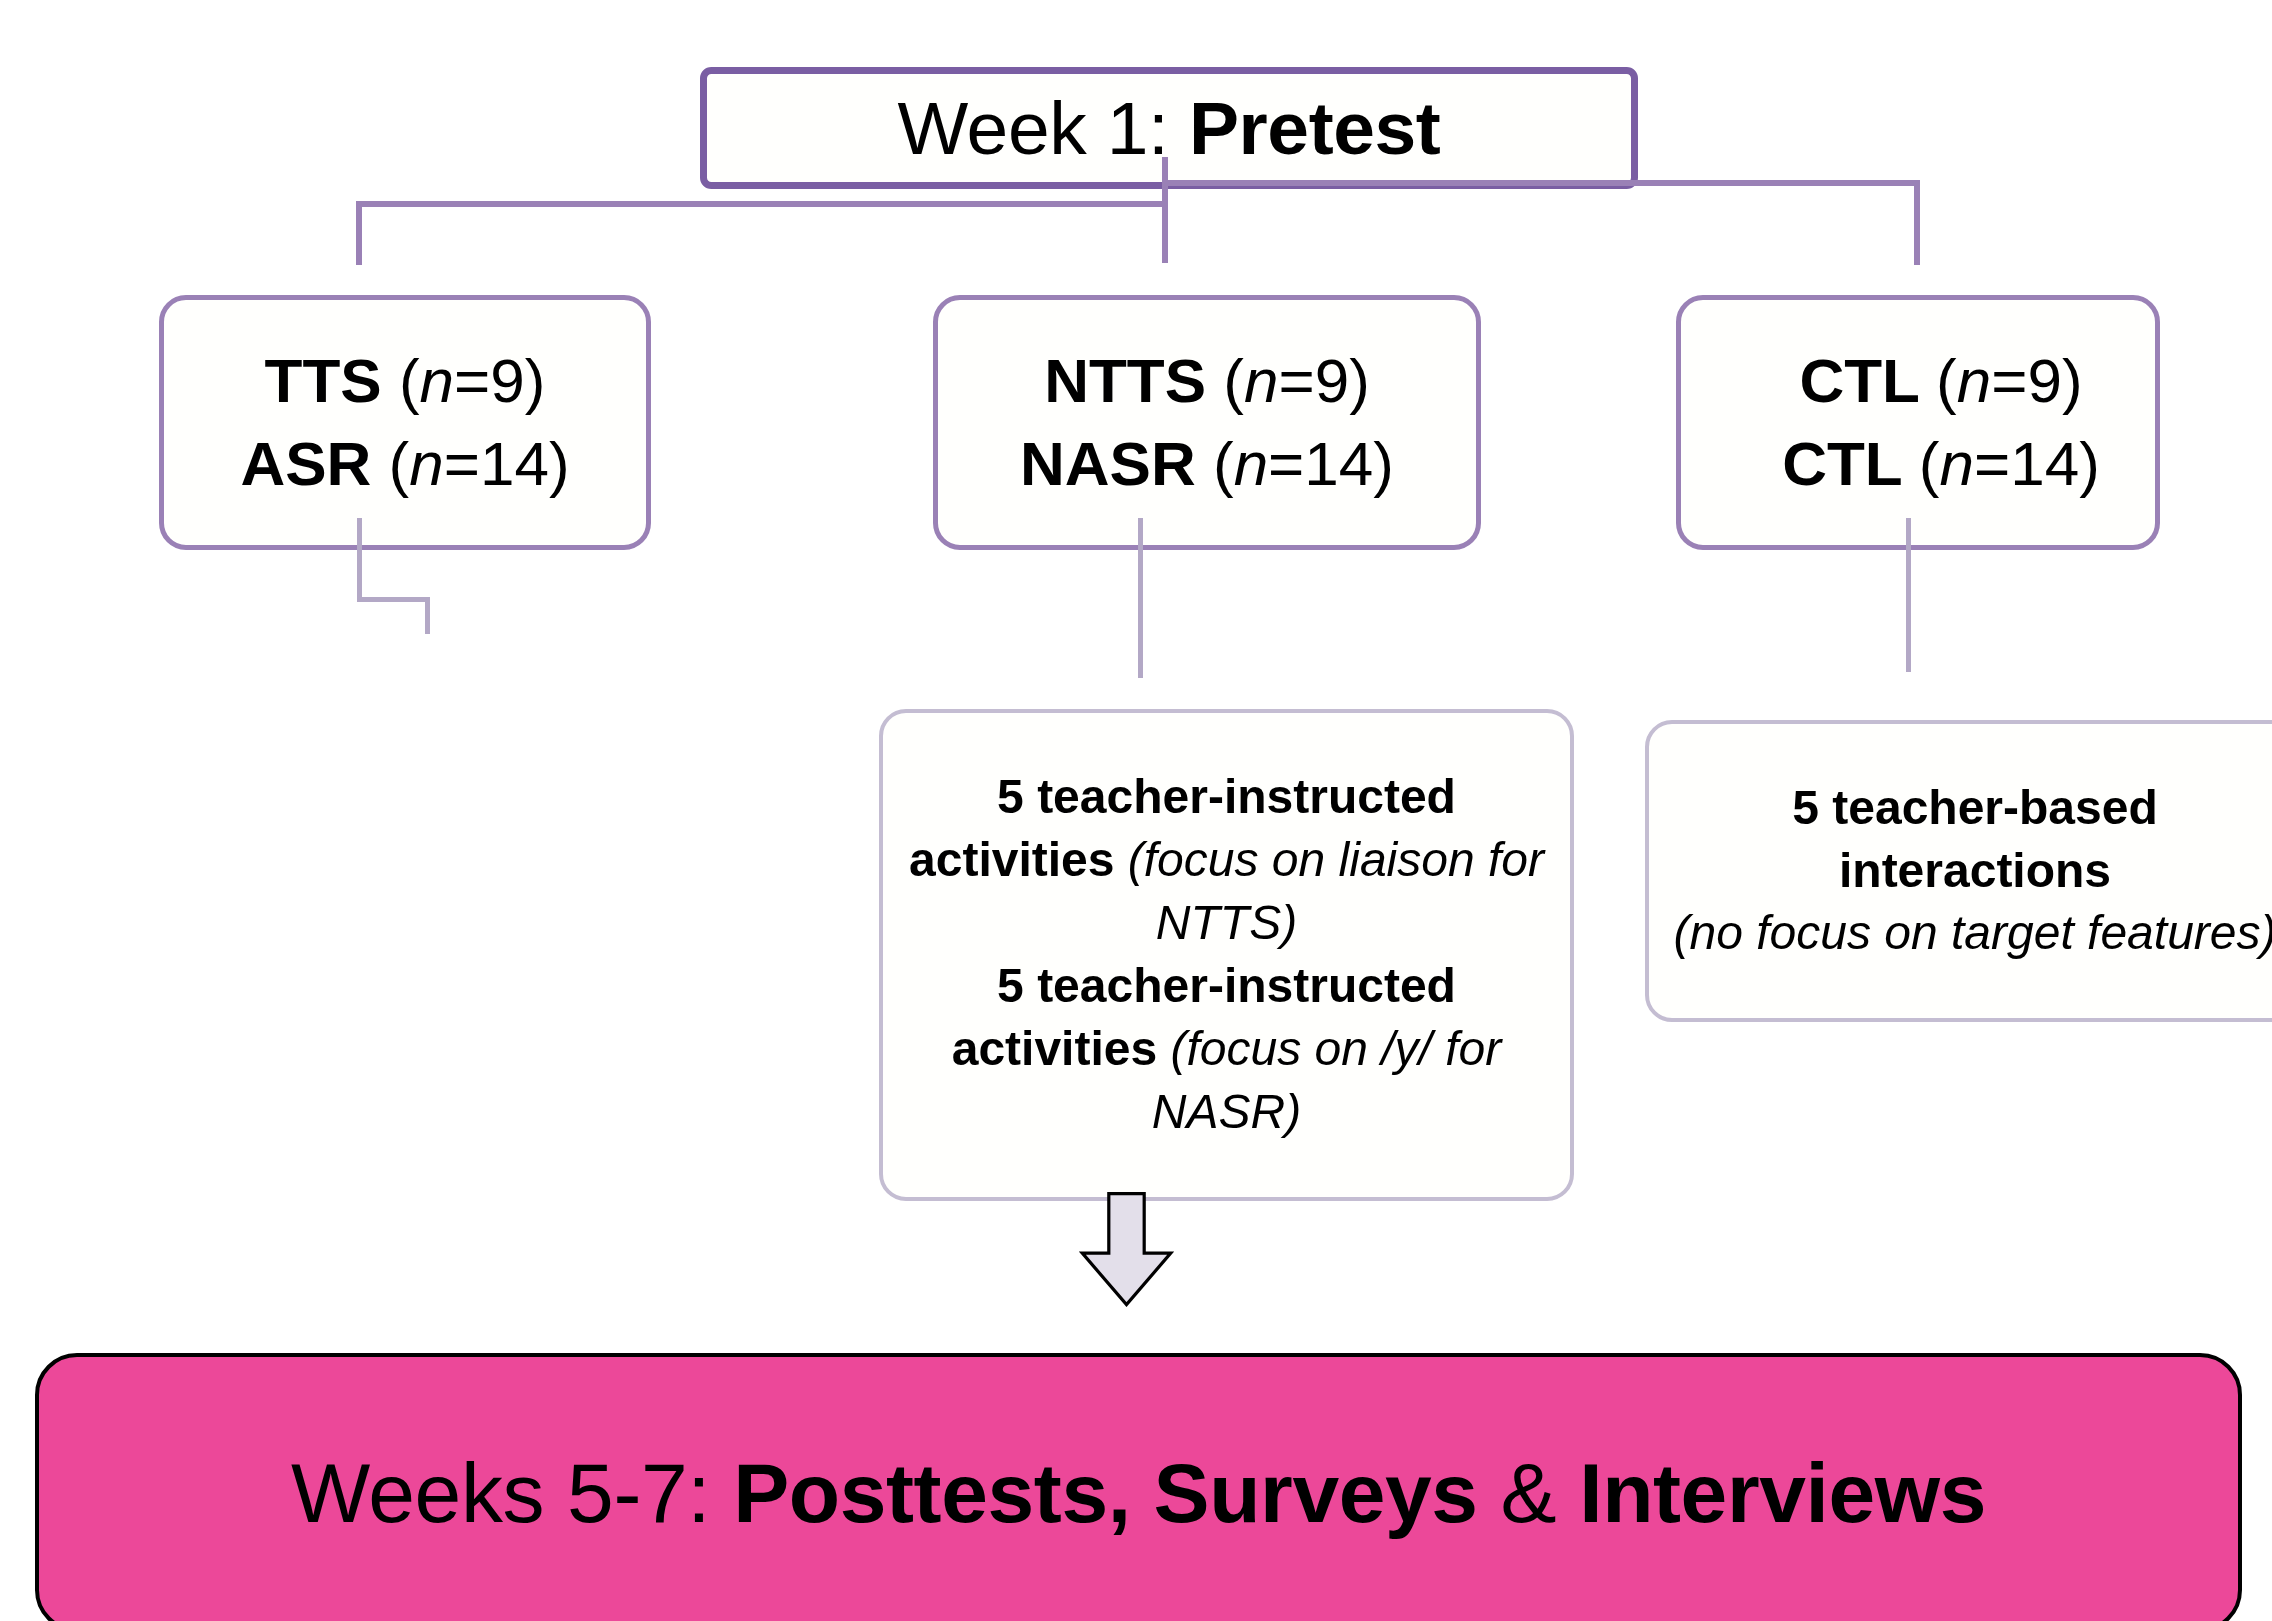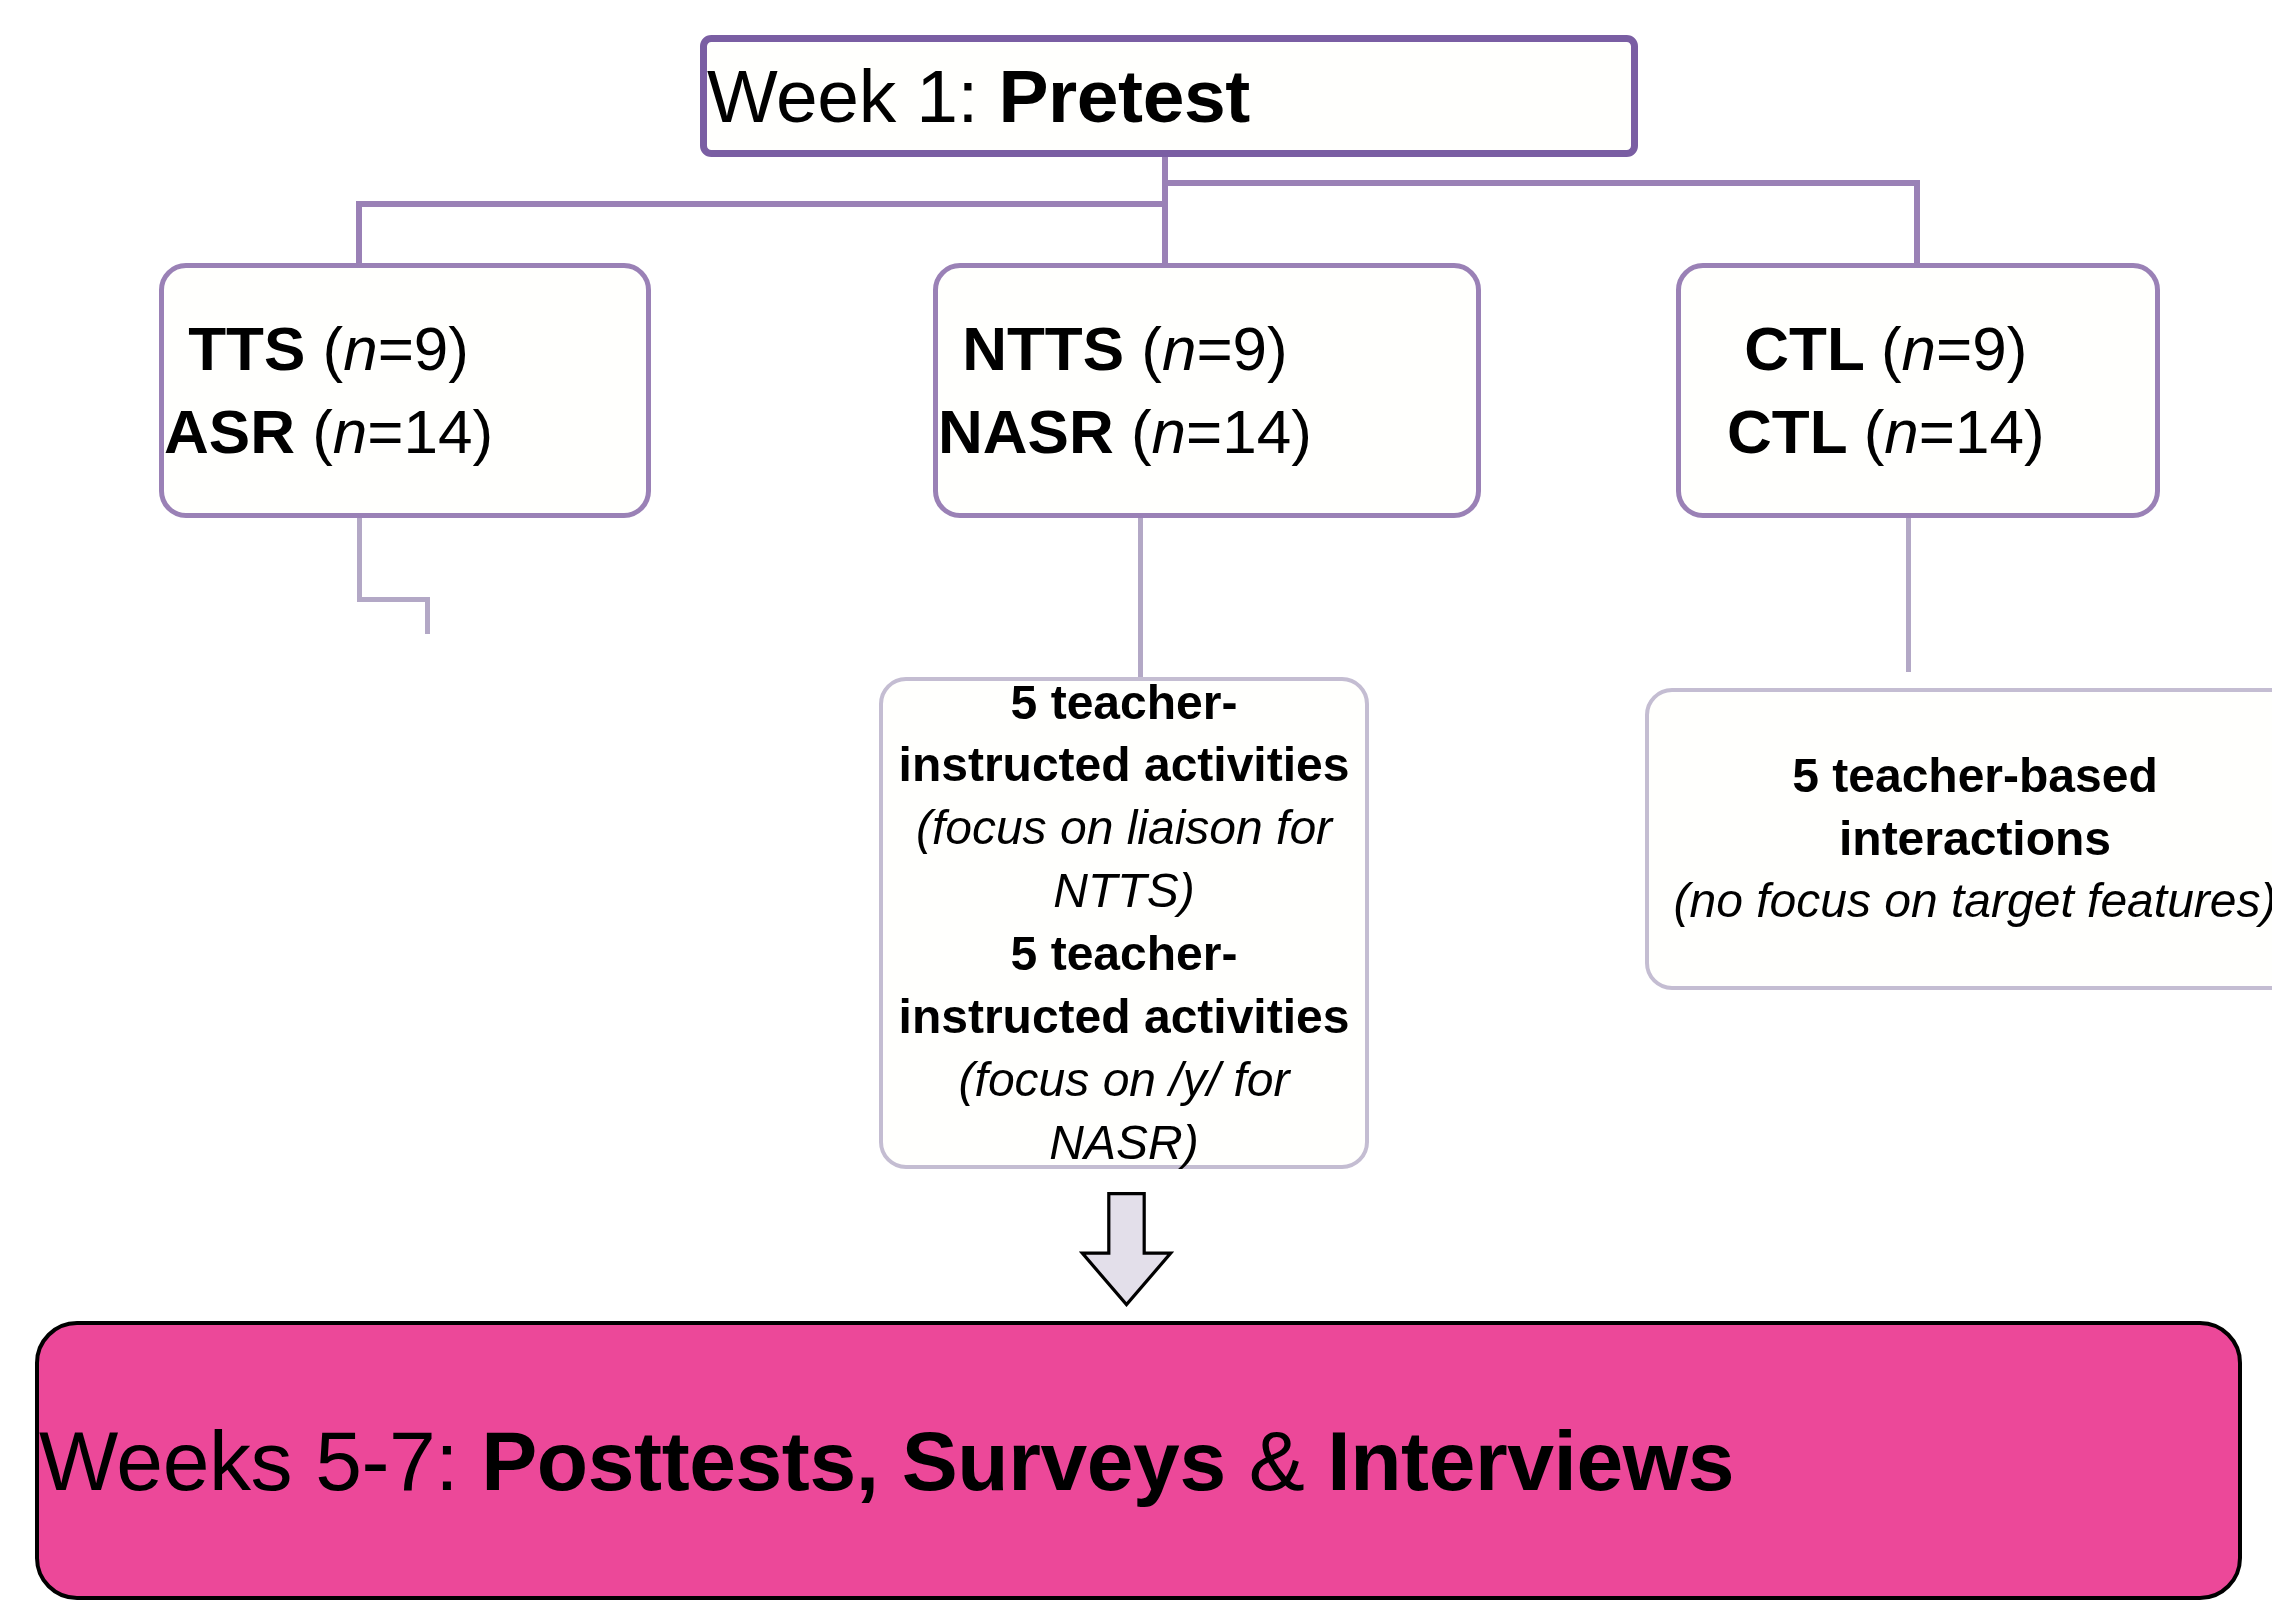--- a/index.html
+++ b/index.html
@@ -20,22 +20,23 @@
     overflow: hidden;
   }
 
   
   .box {
     position: absolute;
     box-sizing: border-box;
     background: #fffffd;
     display: flex;
     align-items: center;
-    justify-content: flex-start;
+    justify-content: center;
     text-align: center;
+    margin-top: 32px;
   }
 
   
   #pretest-box {
     left: 700px;
     top: 35px;
     width: 938px;
     height: 122px;
     border: 7.3px solid #7a5ea3;
     border-radius: 11.3px;
@@ -66,21 +67,21 @@
   .group-box .txt .n { font-weight: normal; }
   .group-box .txt .n i { font-style: italic; }
 
   
   .act-box {
     border: 4.8px solid #c4bdd2;
     border-radius: 27px;
     align-items: center;
   }
   #act-tts  { left: 131px;  top: 655px;  width: 655px;  height: 410px; }
-  #act-ntts { left: 879px; top: 677px;  width: 490px;  height: 492px; }
+  #act-ntts { left: 879px; top: 677px;  width: 695px;  height: 492px; }
   #act-ctl  { left: 1645px; top: 688px;  width: 660px;  height: 302px; }
 
   .act-box .txt {
     font-size: 48px;
     line-height: 1.30;
     padding: 0 13px;
   }
   #act-ntts .txt { font-size: 48px; line-height: 1.31; }
   #act-ctl  .txt { font-size: 48px; line-height: 1.31; }
 

